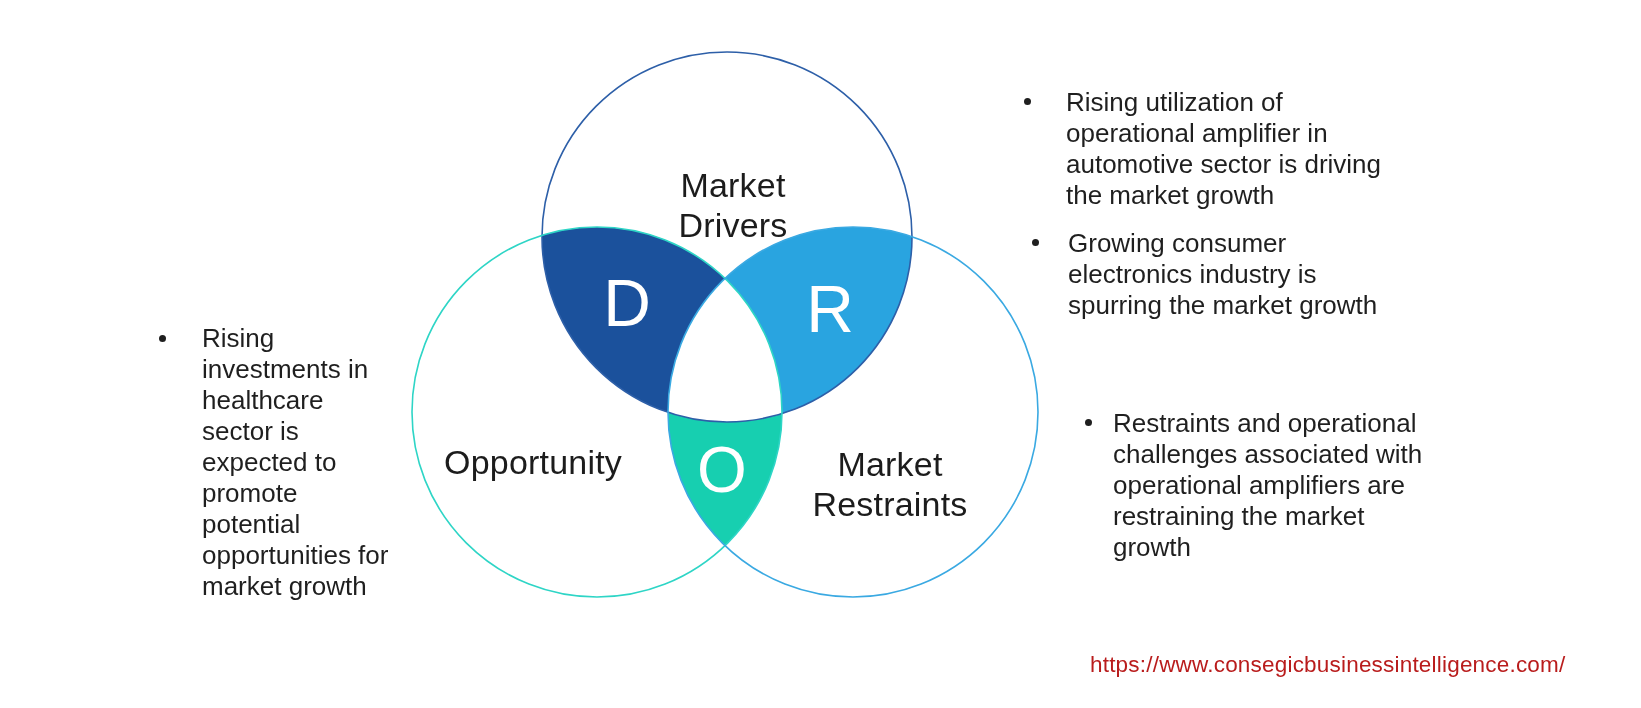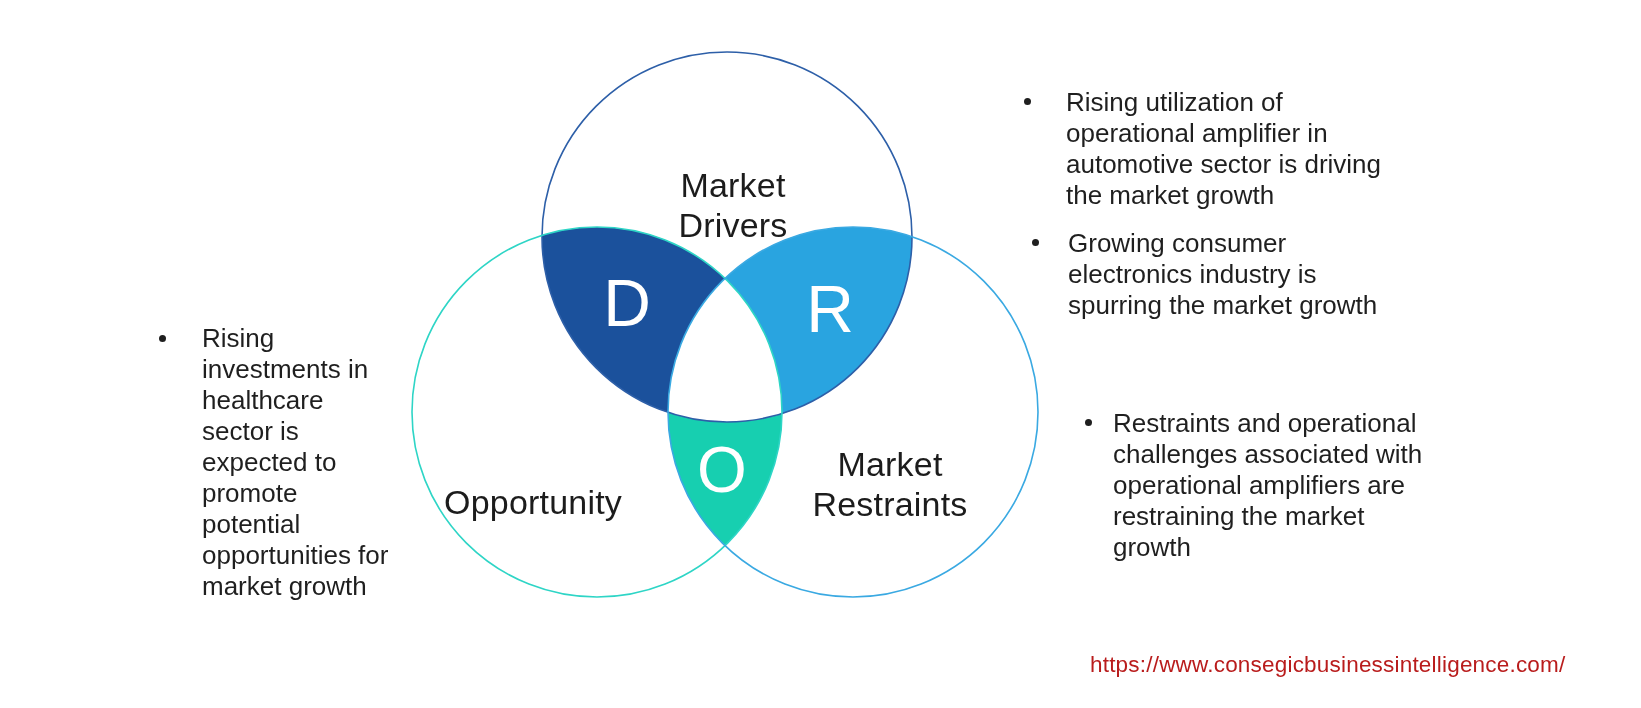--- a/index.html
+++ b/index.html
@@ -25,21 +25,21 @@
     position: absolute;
     font-size: 34px;
     line-height: 40px;
     text-align: center;
     white-space: pre-line;
     color: #1c1c1c;
     letter-spacing: 0.2px;
     margin-top: 34px;
   }
   .label-drivers    { left: 633px; top: 131px; width: 200px; }
-  .label-opportunity{ left: 403px; top: 448px; width: 260px; }
+  .label-opportunity{ left: 403px; top: 408px; width: 260px; }
   .label-restraints { left: 780px; top: 410px; width: 220px; }
 
   .bullet-text {
     position: absolute;
     font-size: 26px;
     line-height: 31px;
     white-space: pre-line;
     color: #1f1f1f;
   }
   .bullet-dot {

